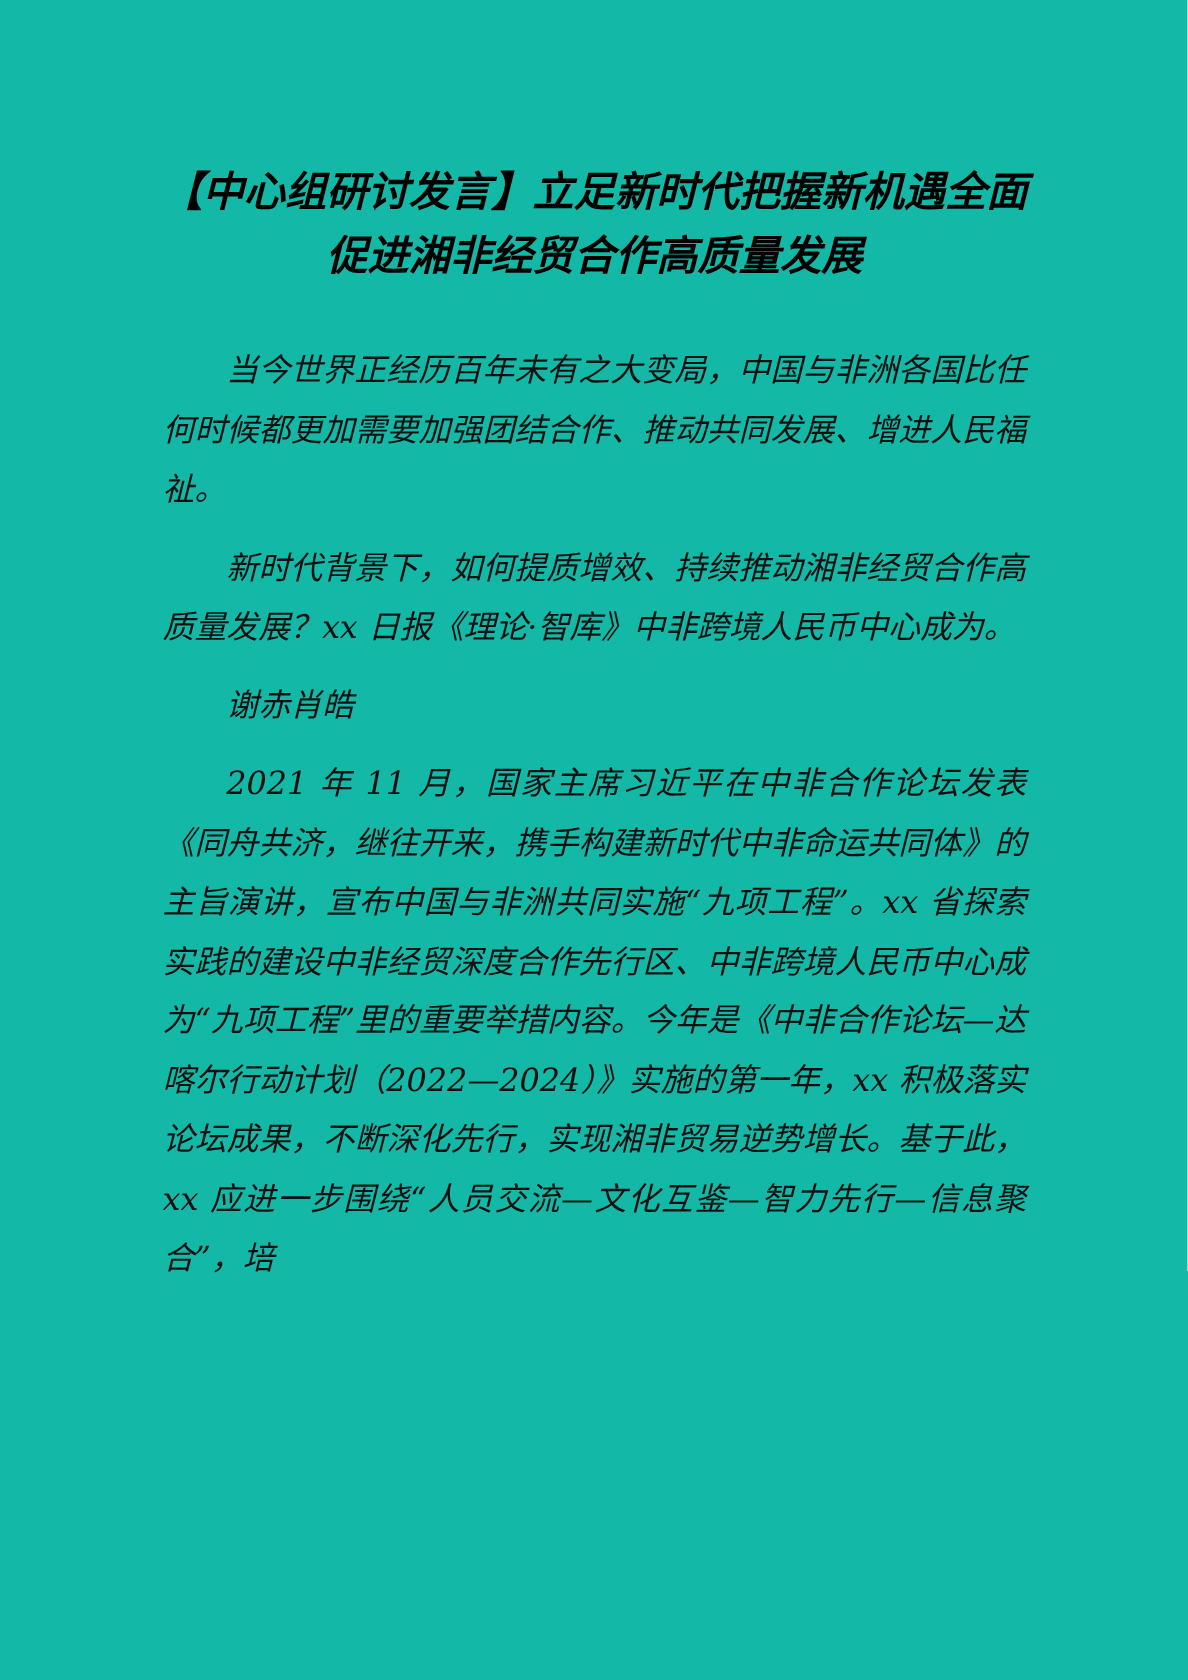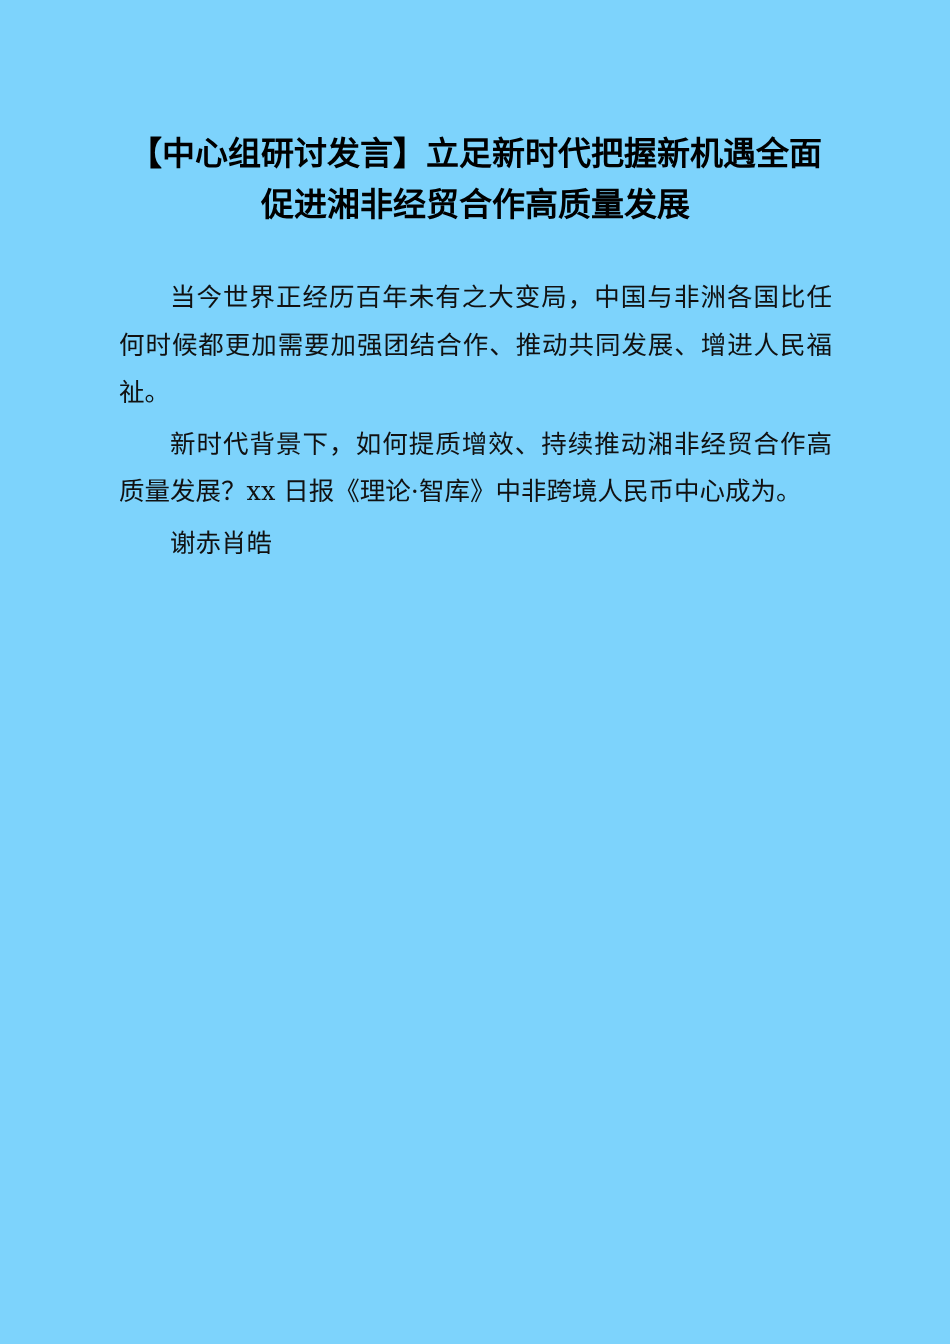--- a/index.html
+++ b/index.html
@@ -6,23 +6,24 @@
   html, body {
     margin: 0;
     padding: 0;
     background: #ffffff;
   }
 
   .page {
     position: relative;
     width: 950px;
     height: 1344px;
-    background: #7dd3fc;
+    background: #14b8a6;
     box-sizing: border-box;
     overflow: hidden;
+    font-style: italic;
   }
 
   .content {
     position: absolute;
     left: 115px;
     top: 0;
     width: 721px;
   }
 
   .doc-title {
@@ -36,21 +37,21 @@
     color: #000000;
     letter-spacing: 0px;
     word-break: break-all;
   }
 
   .body-block {
     margin-top: 44px;
   }
 
   p.para {
-    margin: 4px;
+    margin: 15px;
     font-family: "DejaVu Serif", "Liberation Serif", serif;
     font-size: 25.5px;
     line-height: 47.5px;
     color: #111111;
     text-align: justify;
     text-justify: inter-character;
     text-align-last: left;
     word-break: break-all;
     text-indent: 51px;
     -webkit-font-smoothing: antialiased;
@@ -80,16 +81,17 @@
 
     <div class="body-block">
 
       <p class="para">当今世界正经历百年未有之大变局，中国与非洲各国比任何时候都更加需要加强团结合作、推动共同发展、增进人民福祉。</p>
 
 
       <p class="para">新时代背景下，如何提质增效、持续推动湘非经贸合作高质量发展？xx 日报《理论·智库》中非跨境人民币中心成为。</p>
 
       <p class="para no-justify">谢赤肖皓</p>
 
+      <p class="para clipped clipped-tail">2021 年 11 月，国家主席习近平在中非合作论坛发表《同舟共济，继往开来，携手构建新时代中非命运共同体》的主旨演讲，宣布中国与非洲共同实施“九项工程”。xx 省探索实践的建设中非经贸深度合作先行区、中非跨境人民币中心成为“九项工程”里的重要举措内容。今年是《中非合作论坛—达喀尔行动计划（2022—2024）》实施的第一年，xx 积极落实论坛成果，不断深化先行，实现湘非贸易逆势增长。基于此，xx 应进一步围绕“人员交流—文化互鉴—智力先行—信息聚合”，培</p>
 
     </div>
   </div>
 </div>
 
 </body></html>

